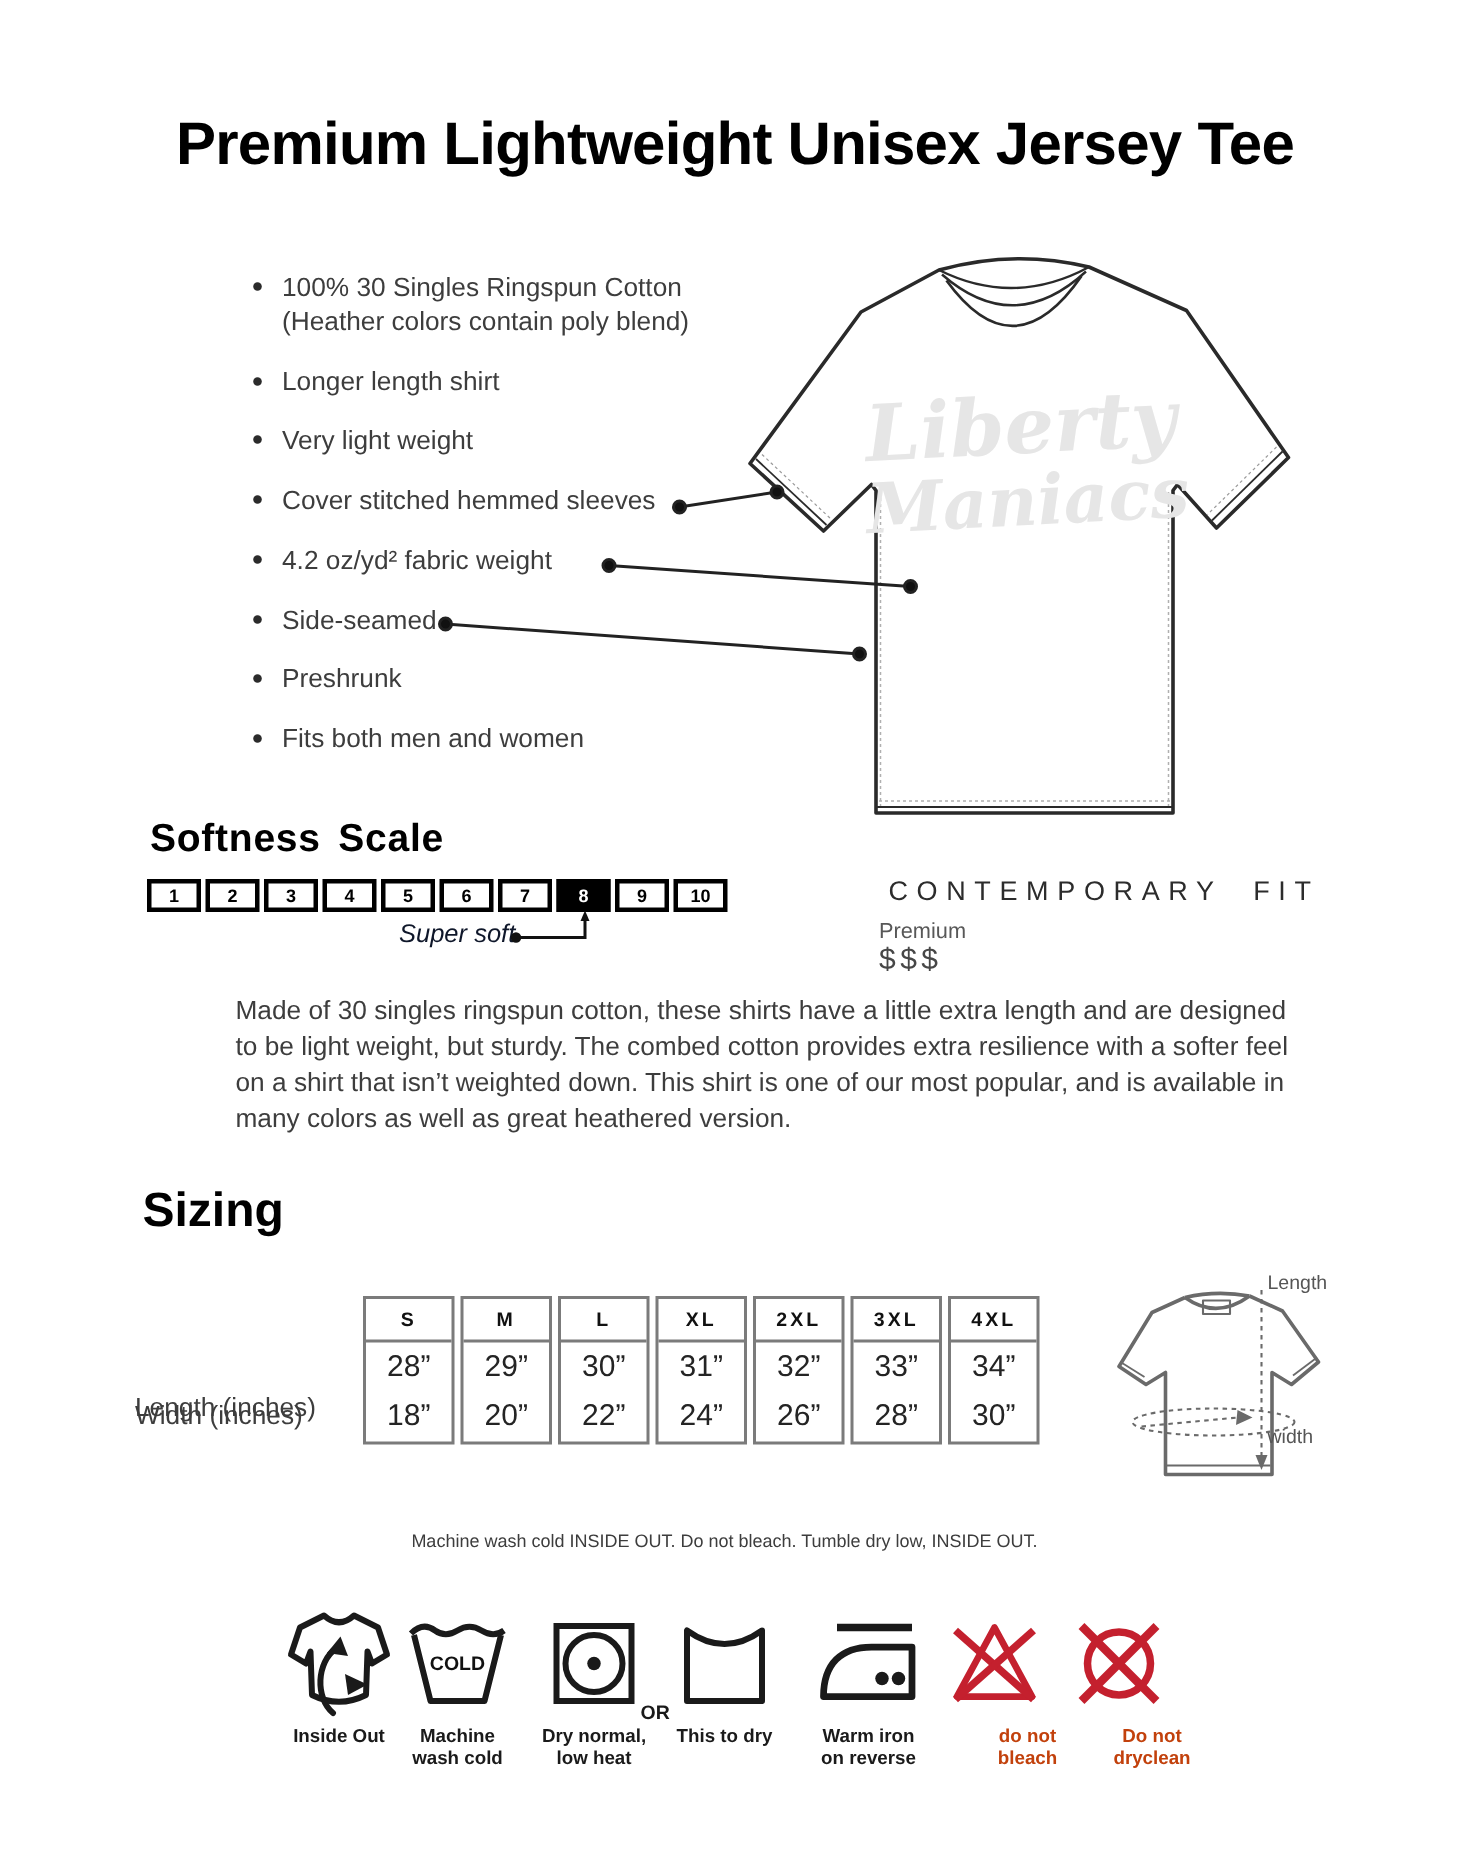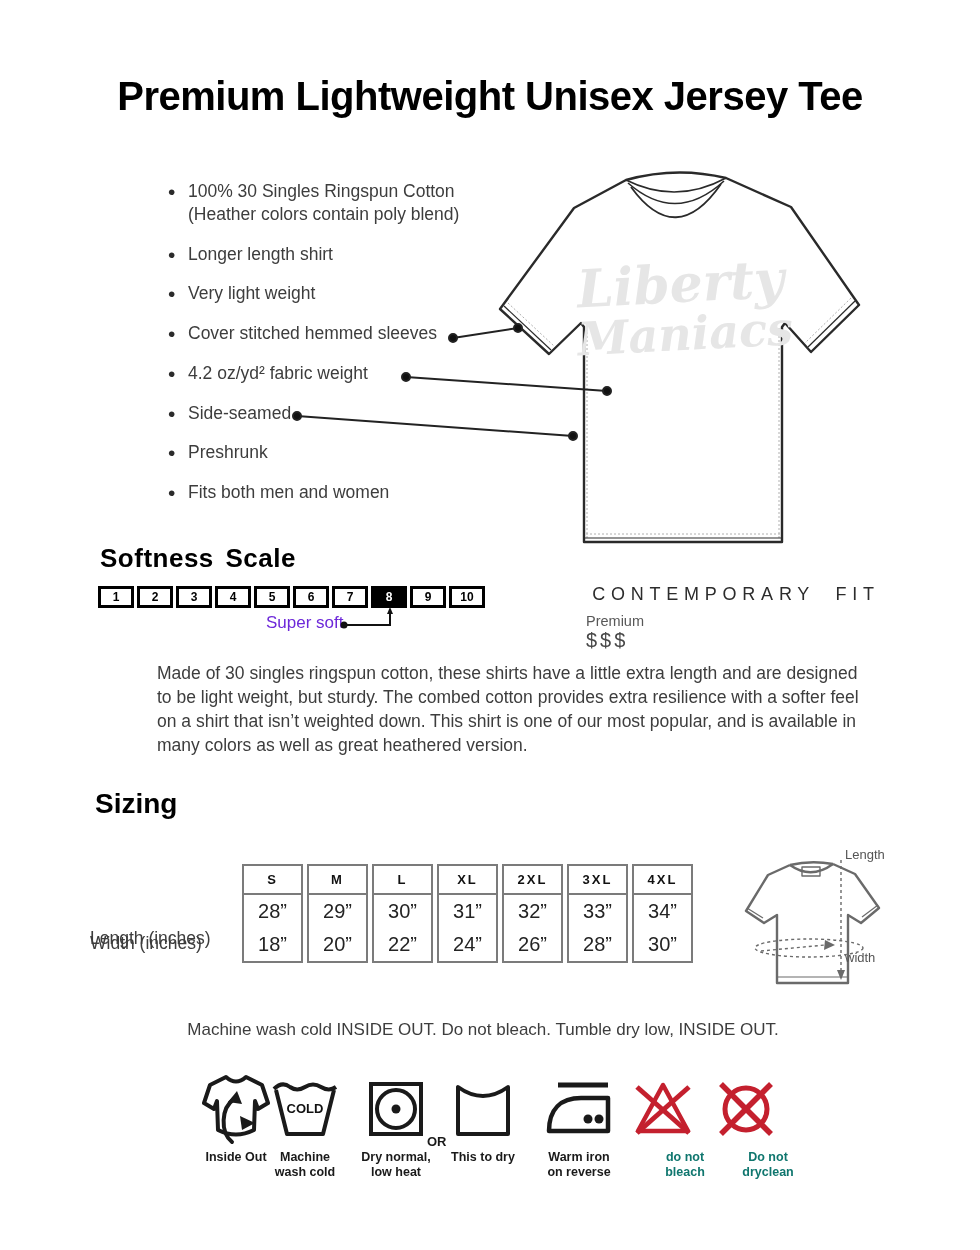--- a/index.html
+++ b/index.html
@@ -33,68 +33,68 @@
     color:#000; letter-spacing:0.5px; word-spacing:4px;
   }
   .scale-row { position:absolute; left:98px; top:586px; display:flex; gap:3px; }
   .sbox {
     width:36px; height:22px; border:3px solid #000; background:#fff;
     display:flex; align-items:center; justify-content:center;
     font-size:12px; font-weight:bold; color:#000;
   }
   .sbox.active { background:#000; color:#fff; }
   .supersoft-label {
-    position:absolute; left:266px; top:613px; font-size:17px; color:#6d28d9;
+    position:absolute; left:266px; top:613px; font-size:17px; color:#0f172a;font-style:italic;
   }
   .supersoft-arrow { position:absolute; left:336px; top:606px; }
   
   .fit-block { position:absolute; left:586px; top:584px; width:300px; text-align:center; }
   .fit-line {
     font-size:18px; color:#2c2c2c; letter-spacing:0.32em; word-spacing:0.55em;
   }
   .fit-sub { margin-top:8px; display:flex; justify-content:flex-end; align-items:baseline;flex-direction:column; }
   .fit-premium { font-size:14.5px; color:#585858; margin-right:16px; }
   .fit-price { font-size:20px; color:#474747; letter-spacing:3px; }
   
   .description {
     position:absolute; left:157px; top:662px; width:712px;
     font-size:17.5px; line-height:1.37; color:#3d3d3d;
   }
   
   .sizing-heading {
-    position:absolute; left:95px; top:788px; font-size:28px; font-weight:bold; color:#000;
+    position:absolute; left:95px; top:788px; font-size:32px; font-weight:bold; color:#000;
   }
   .row-label { position:absolute; left:90px; font-size:17.5px; color:#3d3d3d; }
   .row-label.length { top:884px;margin-top:44px; }
   .row-label.width  { top:933px; }
   .size-table { position:absolute; left:242px; top:864px; display:flex; gap:4px; }
   .size-col { width:61px; border:2px solid #7b7b7b; background:#fff; }
   .size-col .head {
     height:29px; border-bottom:2px solid #7b7b7b; display:flex; align-items:center;
     justify-content:center; font-size:13px; font-weight:bold; color:#111; letter-spacing:2px;
   }
   .size-col .cell {
     height:33px; display:flex; align-items:center; justify-content:center;
     font-size:20px; color:#242424;
   }
   .size-diagram { position:absolute; left:733px; top:838px; }
   
   .care-instructions {
     position:absolute; left:0; top:1020px; width:966px; text-align:center;
-    font-size:17px; color:#3d3d3d;
+    font-size:12px; color:#3d3d3d;
   }
   .care-item {
     position:absolute; top:1072px; display:flex; flex-direction:column; align-items:center;
   }
   .care-icon-box { height:74px; display:flex; align-items:center; justify-content:center; position:relative; }
   .care-label {
     margin-top:4px; font-size:12.5px; font-weight:bold; color:#1a1a1a;
     text-align:center; line-height:1.18; white-space:pre-line;
   }
-  .care-label.red { color:#0f766e;margin-left:44px; }
+  .care-label.red { color:#c2410c;margin-left:44px; }
   .or-label { position:absolute; left:427px; top:1106px; font-size:13px; font-weight:bold; color:#1a1a1a;margin-top:28px; }
   .cold-badge {
     position:absolute; left:50%; top:29px; transform:translateX(-50%);
     font-size:13px; font-weight:bold; color:#111; letter-spacing:0;
   }
   .svg-label { font-family:"Liberation Sans", sans-serif; }
 </style>
 </head>
 <body>
 
@@ -238,21 +238,21 @@
       <path d="M28,113 L92,107" stroke-dasharray="3 3"></path>
     </g>
     <polygon points="104,132 108,142 112,132" fill="#6a6a6a"></polygon>
     <polygon points="92,102 102,107 91,112" fill="#6a6a6a"></polygon>
     <text class="svg-label" x="112" y="21" font-size="13" fill="#555">Length</text>
     <text class="svg-label" x="112" y="124" font-size="13" fill="#555">width</text>
   </svg>
 
   <p class="care-instructions">Machine wash cold INSIDE OUT. Do not bleach. Tumble dry low, INSIDE OUT.</p>
 
-  <div class="care-item" style="left:194px;width:84px;">
+  <div class="care-item" style="left:184px;width:84px;">
     <div class="care-icon-box">
       <svg width="70" height="74" viewBox="0 0 70 74">
         <path d="M25,5 L9,13 L3,31 L13,37 L16,29 L17,58 Q35,67 53,58 L54,29 L57,37 L67,31 L61,13 L45,5 Q35,14 25,5 Z" fill="none" stroke="#1a1a1a" stroke-width="4" stroke-linejoin="round"></path>
         <path d="M31,70 C19,60 20,36 33,27" fill="none" stroke="#1a1a1a" stroke-width="4" stroke-linecap="round"></path>
         <polygon points="27,30 36,19 41,32" fill="#1a1a1a"></polygon>
         <polygon points="39,44 54,51 41,58" fill="#1a1a1a"></polygon>
       </svg>
     </div>
     <div class="care-label">Inside Out</div>
   </div>

